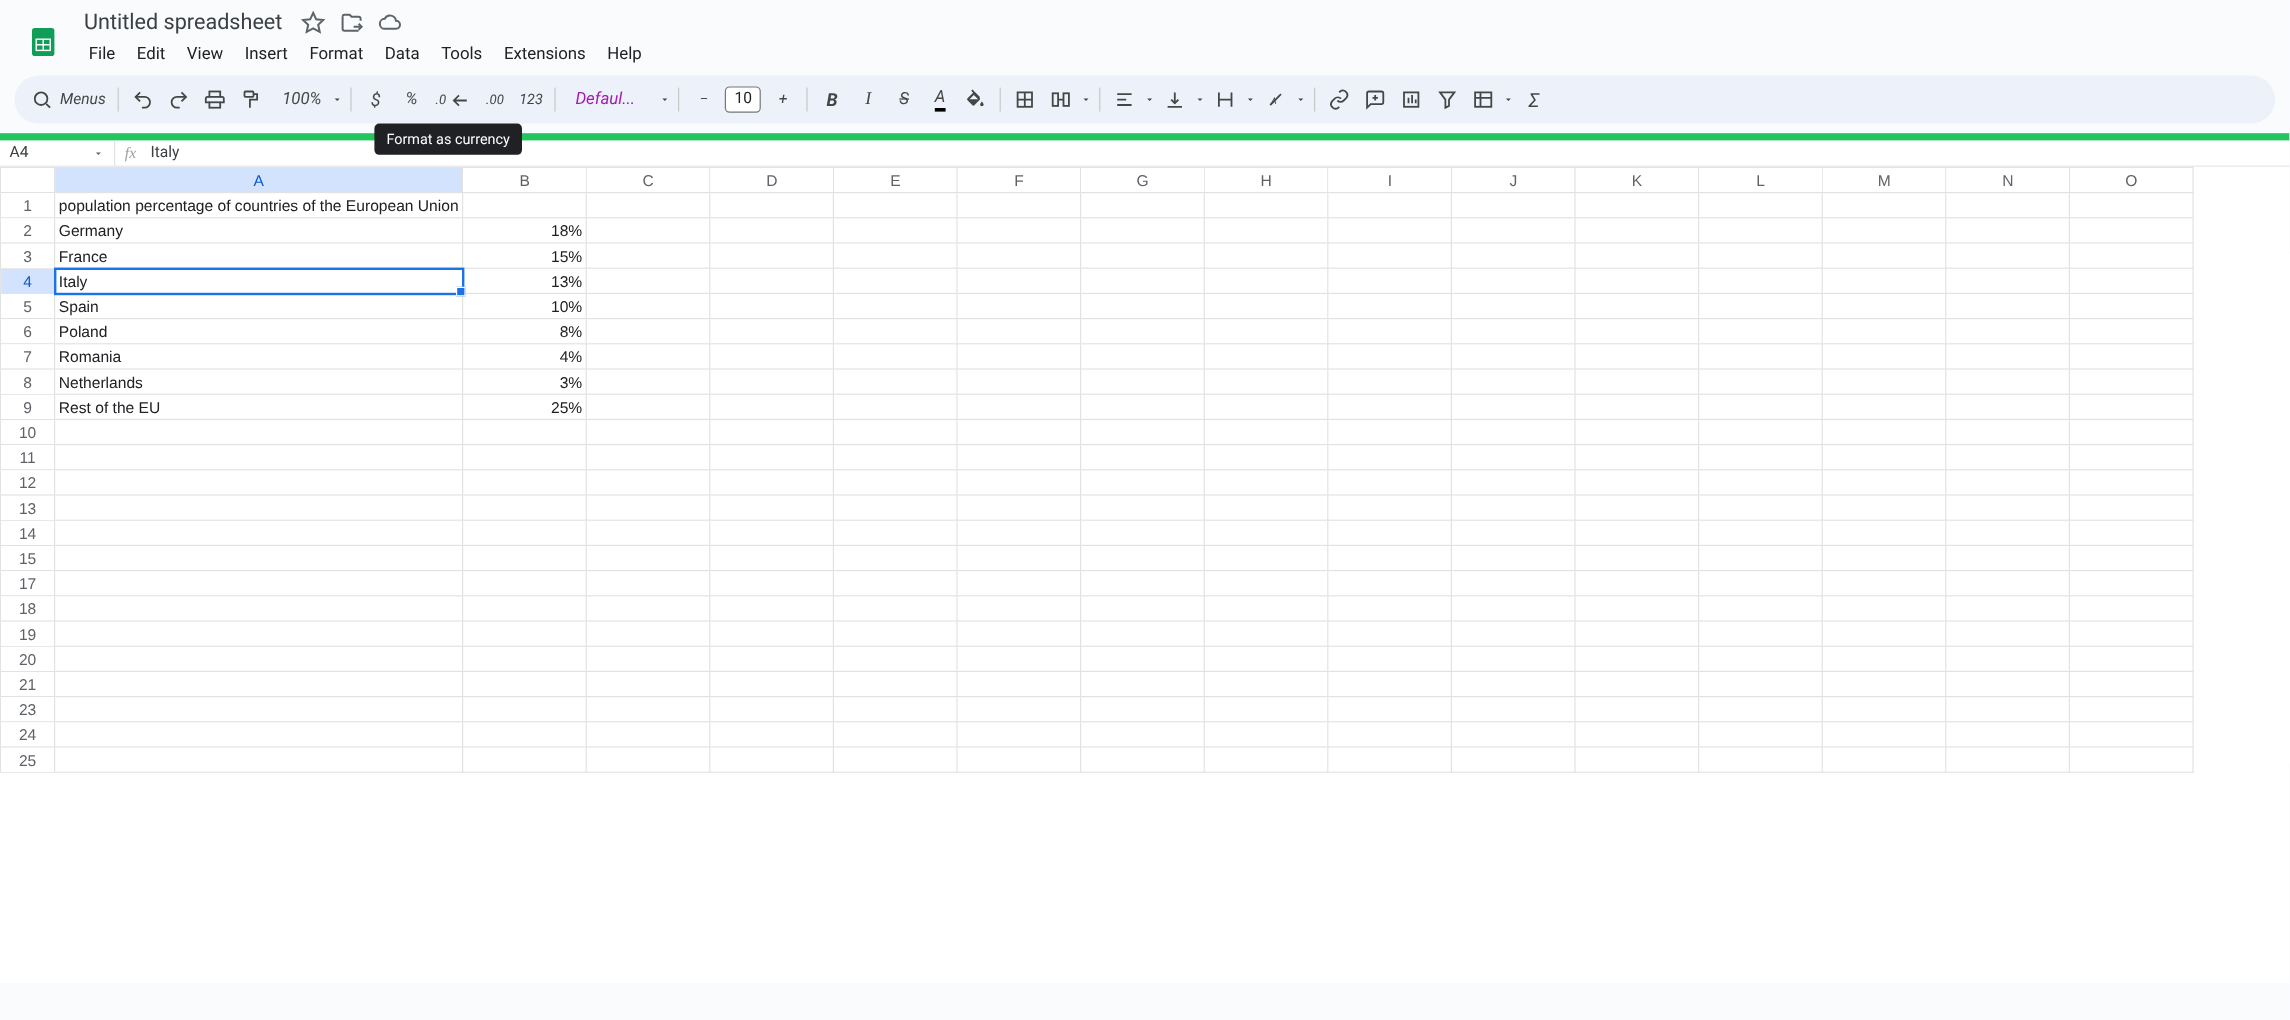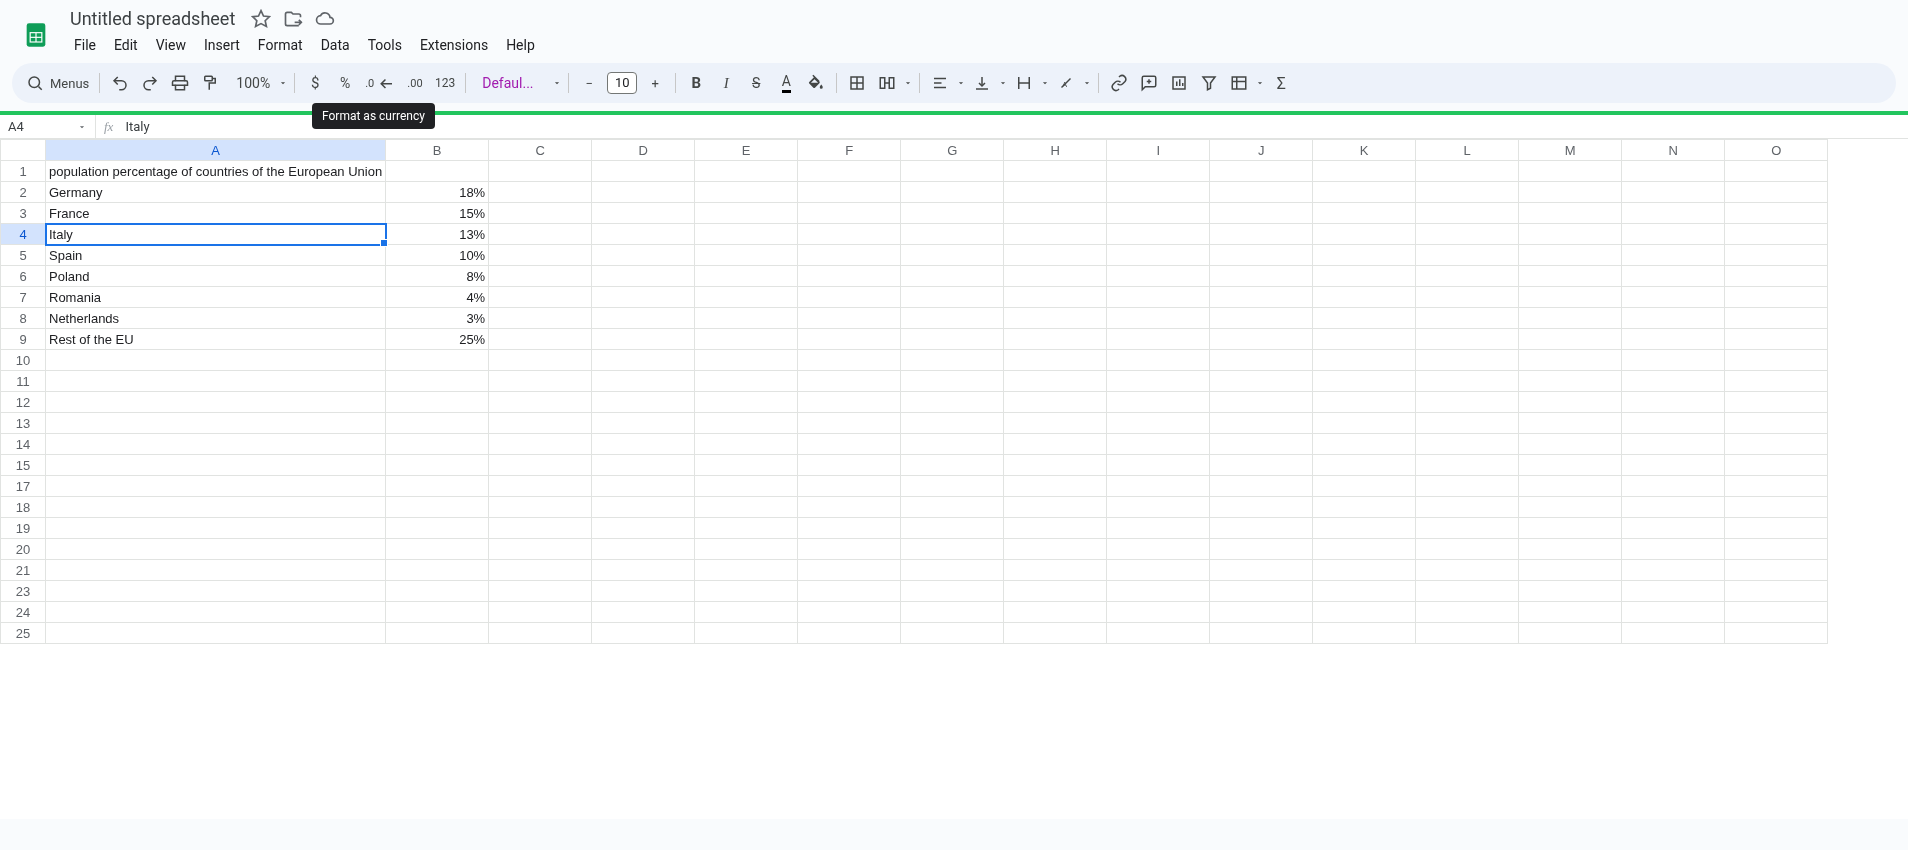--- a/index.html
+++ b/index.html
@@ -15,38 +15,38 @@
 .title-icon { color: #5f6368; display:flex; align-items:center; }
 .title-icon svg { width:20px; height:20px; }
 
 
 .menubar { display: flex; gap: 2px; padding: 2px 0 6px 0; }
 .menu-item { font-size: 14px; color: #202124; padding: 4px 8px; border-radius: 4px; cursor: pointer; }
 
 
 .toolbar-wrap { padding: 0 12px 8px 12px; }
 .toolbar { background: #edf2fa; border-radius: 24px; height: 40px; display: flex; align-items: center; padding: 0 10px; gap: 2px; position: relative; }
-.tbtn { min-width: 28px; height: 28px; display: flex; align-items: center; justify-content: center; border-radius: 4px; color: #444746; cursor: pointer; font-size: 13px; padding: 0 4px; }
+.tbtn { min-width: 28px; height: 28px; display: flex; align-items: center; justify-content: center; border-radius: 4px; color: #444746; cursor: pointer; font-size: 13px; padding: 0 4px; font-style: italic; }
 .tbtn svg { width: 18px; height: 18px; }
 .sep { width: 1px; height: 20px; background: #c7c7c7; margin: 0 4px; }
 .zoom { font-size: 14px; color: #444746; padding: 0 2px 0 6px; }
 .font-sel { font-size: 14px; color: #a21caf; width: 70px; overflow: hidden; text-overflow: ellipsis; white-space: nowrap; padding-left: 6px; }
 .fsize { display:flex; align-items:center; gap:4px; }
 .fsize .box { width: 30px; height: 22px; border: 1px solid #747775; border-radius: 4px; background: #fff; text-align: center; font-size: 13px; line-height: 20px; }
 .dd { width:10px; height:28px; display:flex; align-items:center; justify-content:center; color:#444746; }
 .textcolor-underline { border-bottom: 3px solid #000; padding-bottom: 1px; }
 
 .tooltip {
   position: absolute; top: 40px; left: 300px;
   background: #202124; color: #fff; font-size: 12px;
   padding: 6px 10px; border-radius: 4px; white-space: nowrap;
 }
 
 
-.fxbar { display:flex; align-items:center; border-top:4px solid #22c55e; border-bottom:1px solid #e1e3e1; background:#fff; height:28px; }
+.fxbar { display:flex; align-items:center; border-top:6px solid #22c55e; border-bottom:1px solid #e1e3e1; background:#fff; height:28px; }
 .namebox { width:96px; padding:0 8px; font-size:13px; color:#3c4043; display:flex; align-items:center; justify-content:space-between; border-right:1px solid #e1e3e1; height:100%; }
 .fx-label { padding:0 8px; color:#9aa0a6; font-style: italic; font-size: 13px; font-family: Georgia, serif;}
 .fx-input { flex:1; font-size:13px; color:#3c4043; padding:0 4px; }
 
 
 .grid-wrap { background:#fff; overflow:auto; height: calc(100% - 170px); }
 table { border-collapse: collapse; table-layout: fixed; }
 th, td { border: 1px solid #e1e3e1; font-size: 13px; font-family: Arial, sans-serif; color:#202124; height:21px; }
 th { background:#fff; font-weight: normal; color:#5f6368; position:sticky; }
 thead th { top:0; text-align:center; }

